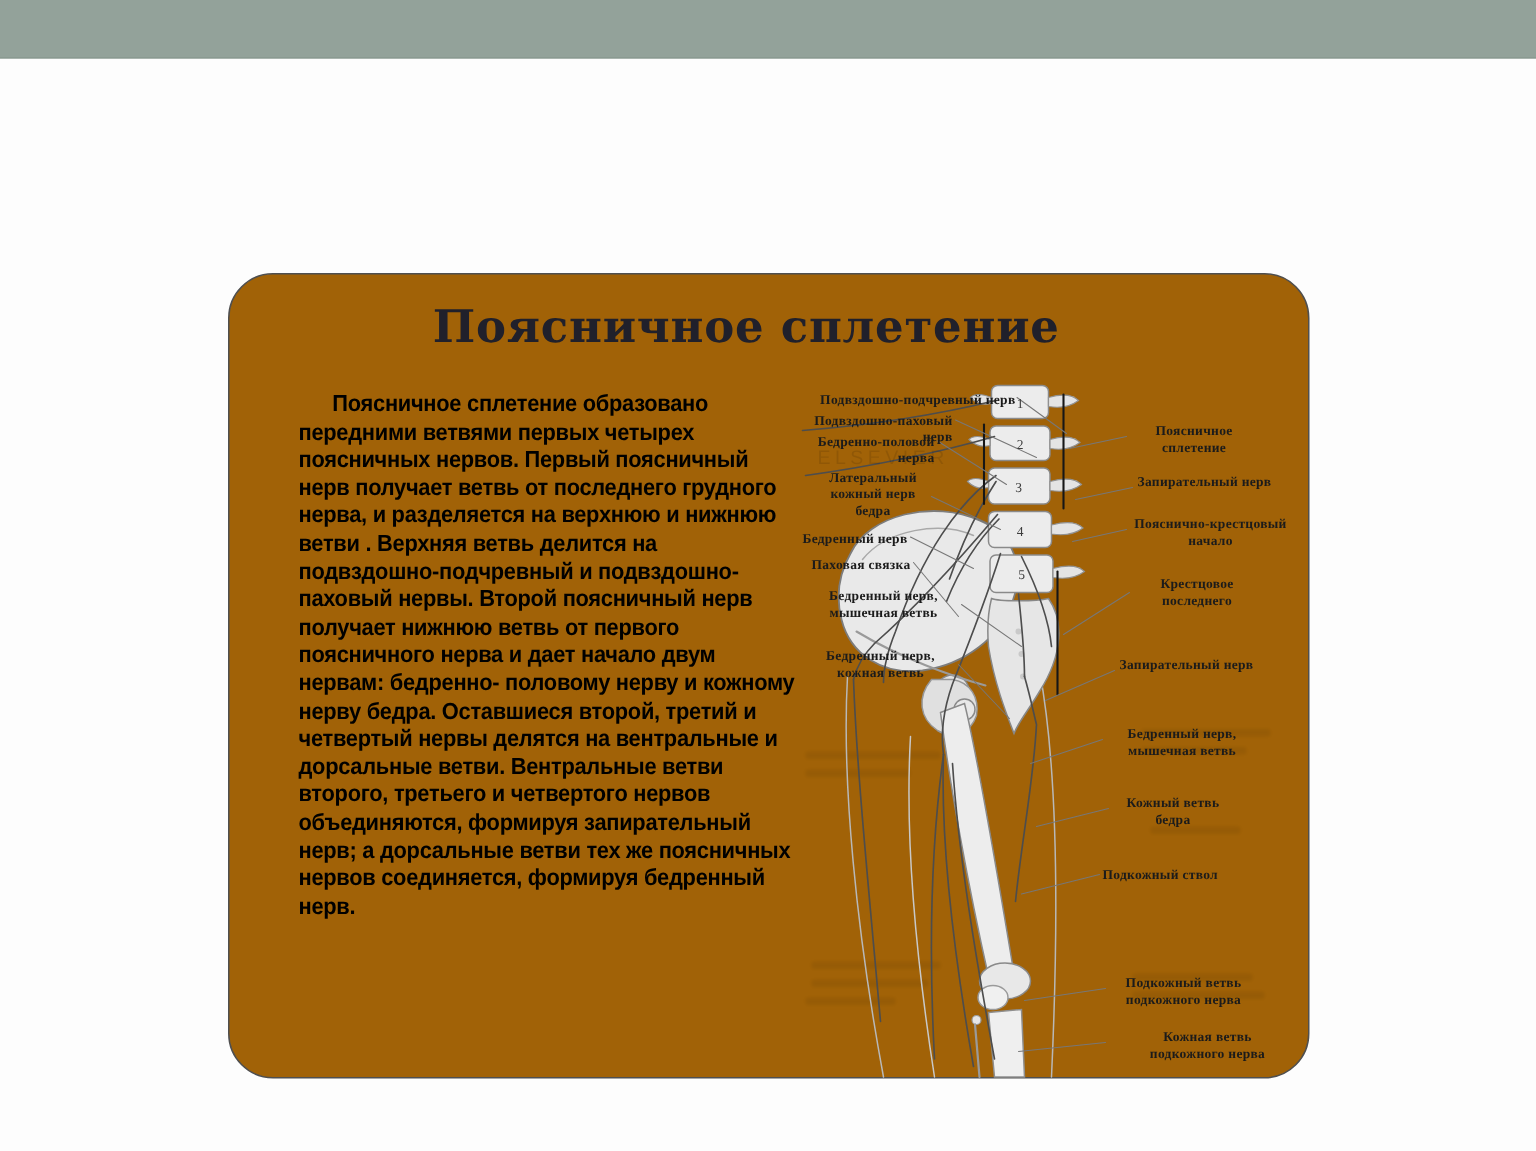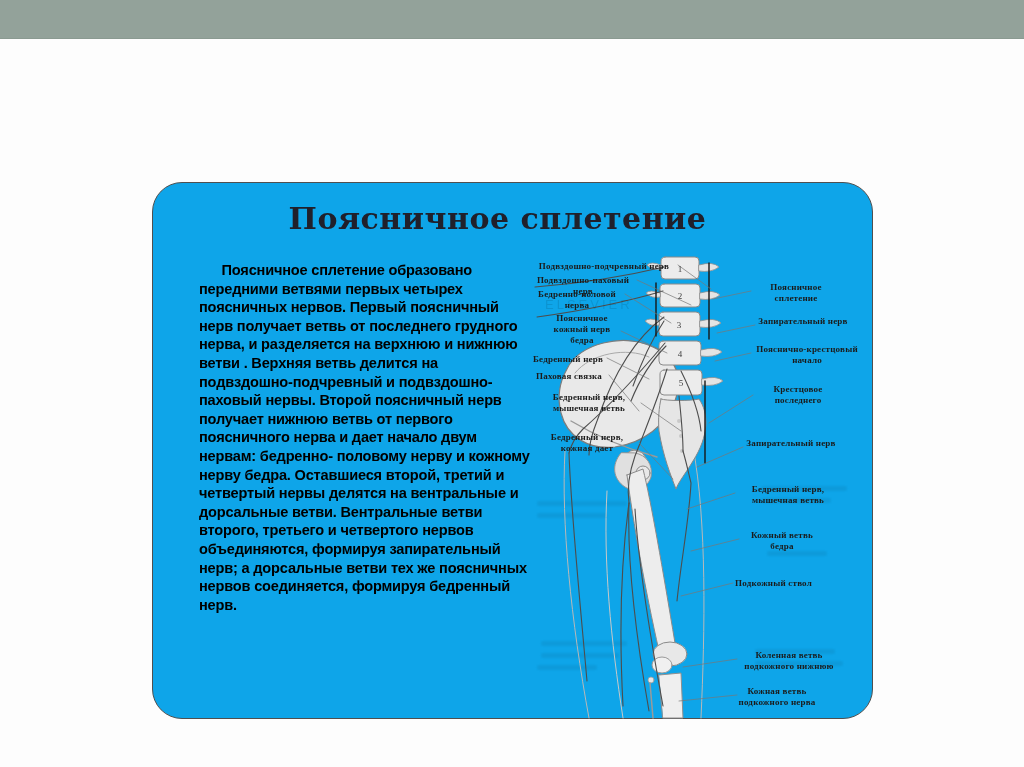--- a/index.html
+++ b/index.html
@@ -6,21 +6,21 @@
   body{
     width:1024px;height:767px;position:relative;overflow:hidden;
     background:#fdfdfd;font-family:"Liberation Sans",sans-serif;
   }
   .topbar{
     position:absolute;left:0;top:0;width:1024px;height:38px;
     background:#93a29a;border-bottom:1px solid #8a9a91;
   }
   .slide-card{
     position:absolute;left:152px;top:182px;width:721px;height:537px;
-    background:#0ea5e9;border:1.5px solid #4f4f4f;border-radius:30px;
+    background:#a16207;border:1.5px solid #4f4f4f;border-radius:30px;
     box-sizing:border-box;
   }
   .slide-title{
     position:absolute;left:0;right:30px;top:18px;margin:0;
     text-align:center;
     font-family:"DejaVu Serif","Liberation Serif",serif;
     font-weight:700;font-size:30px;letter-spacing:0.5px;
     color:#20202b;
   }
   .slide-body{
@@ -34,21 +34,21 @@
   .diagram{
     position:absolute;left:378px;top:68px;width:343px;height:469px;
   }
   .diagram svg{position:absolute;left:0;top:0;}
   .dlabel{
     position:absolute;
     font-family:"Liberation Serif",serif;
     font-weight:600;font-size:9px;line-height:11px;
     color:#1b1b1b;letter-spacing:0.2px;z-index:3;
   }
-  .ra{text-align:center;}
+  .ra{text-align:right;}
   .ca{text-align:center;}
   .watermark{
     position:absolute;left:14px;top:46px;z-index:1;
     font-family:"Liberation Sans",sans-serif;font-weight:400;
     font-size:13px;letter-spacing:3px;color:#000;opacity:0.10;text-align:center;
   }
   .ghost{
     position:absolute;height:5px;background:#000;opacity:0.06;
     border-radius:2px;filter:blur(1px);z-index:0;
   }
@@ -179,31 +179,31 @@
           <text x="148" y="77">3</text>
           <text x="149" y="106">4</text>
           <text x="150" y="135">5</text>
         </g>
       </g>
     </svg>
 
     <span class="dlabel ra" style="left:0;top:10px;width:146px">Подвздошно-подчревный нерв</span>
     <span class="dlabel ra" style="left:0;top:24px;width:104px">Подвздошно-паховый нерв</span>
     <span class="dlabel ra" style="left:0;top:38px;width:92px">Бедренно-половой нерва</span>
-    <span class="dlabel ca" style="left:16px;top:62px;width:70px">Поясничное кожный нерв бедра</span>
+    <span class="dlabel ca" style="left:16px;top:62px;width:70px">Латеральный кожный нерв бедра</span>
     <span class="dlabel ra" style="left:0;top:103px;width:74px">Бедренный нерв</span>
     <span class="dlabel ra" style="left:0;top:120px;width:76px">Паховая связка</span>
     <span class="dlabel ca" style="left:8px;top:141px;width:100px">Бедренный нерв, мышечная ветвь</span>
-    <span class="dlabel ca" style="left:6px;top:181px;width:100px">Бедренный нерв, кожная дает</span>
+    <span class="dlabel ca" style="left:6px;top:181px;width:100px">Бедренный нерв, кожная ветвь</span>
 
     <span class="dlabel ca" style="left:222px;top:31px;width:86px">Поясничное сплетение</span>
     <span class="dlabel ca" style="left:226px;top:65px;width:92px">Запирательный нерв</span>
     <span class="dlabel ca" style="left:222px;top:93px;width:108px">Пояснично-крестцовый начало</span>
     <span class="dlabel ca" style="left:224px;top:133px;width:86px">Крестцовое последнего</span>
     <span class="dlabel ca" style="left:214px;top:187px;width:92px">Запирательный нерв</span>
     <span class="dlabel ca" style="left:206px;top:233px;width:102px">Бедренный нерв, мышечная ветвь</span>
     <span class="dlabel ca" style="left:210px;top:279px;width:82px">Кожный ветвь бедра</span>
     <span class="dlabel" style="left:204px;top:327px;width:98px">Подкожный ствол</span>
-    <span class="dlabel ca" style="left:208px;top:399px;width:100px">Коленная ветвь подкожного нижнюю</span>
-    <span class="dlabel ca" style="left:196px;top:435px;width:100px">Кожная ветвь подкожного нерва</span>
+    <span class="dlabel ca" style="left:208px;top:399px;width:100px">Подкожный ветвь подкожного нерва</span>
+    <span class="dlabel ca" style="left:224px;top:435px;width:100px">Кожная ветвь подкожного нерва</span>
 
   </div>
 </div>
 
 </body></html>

